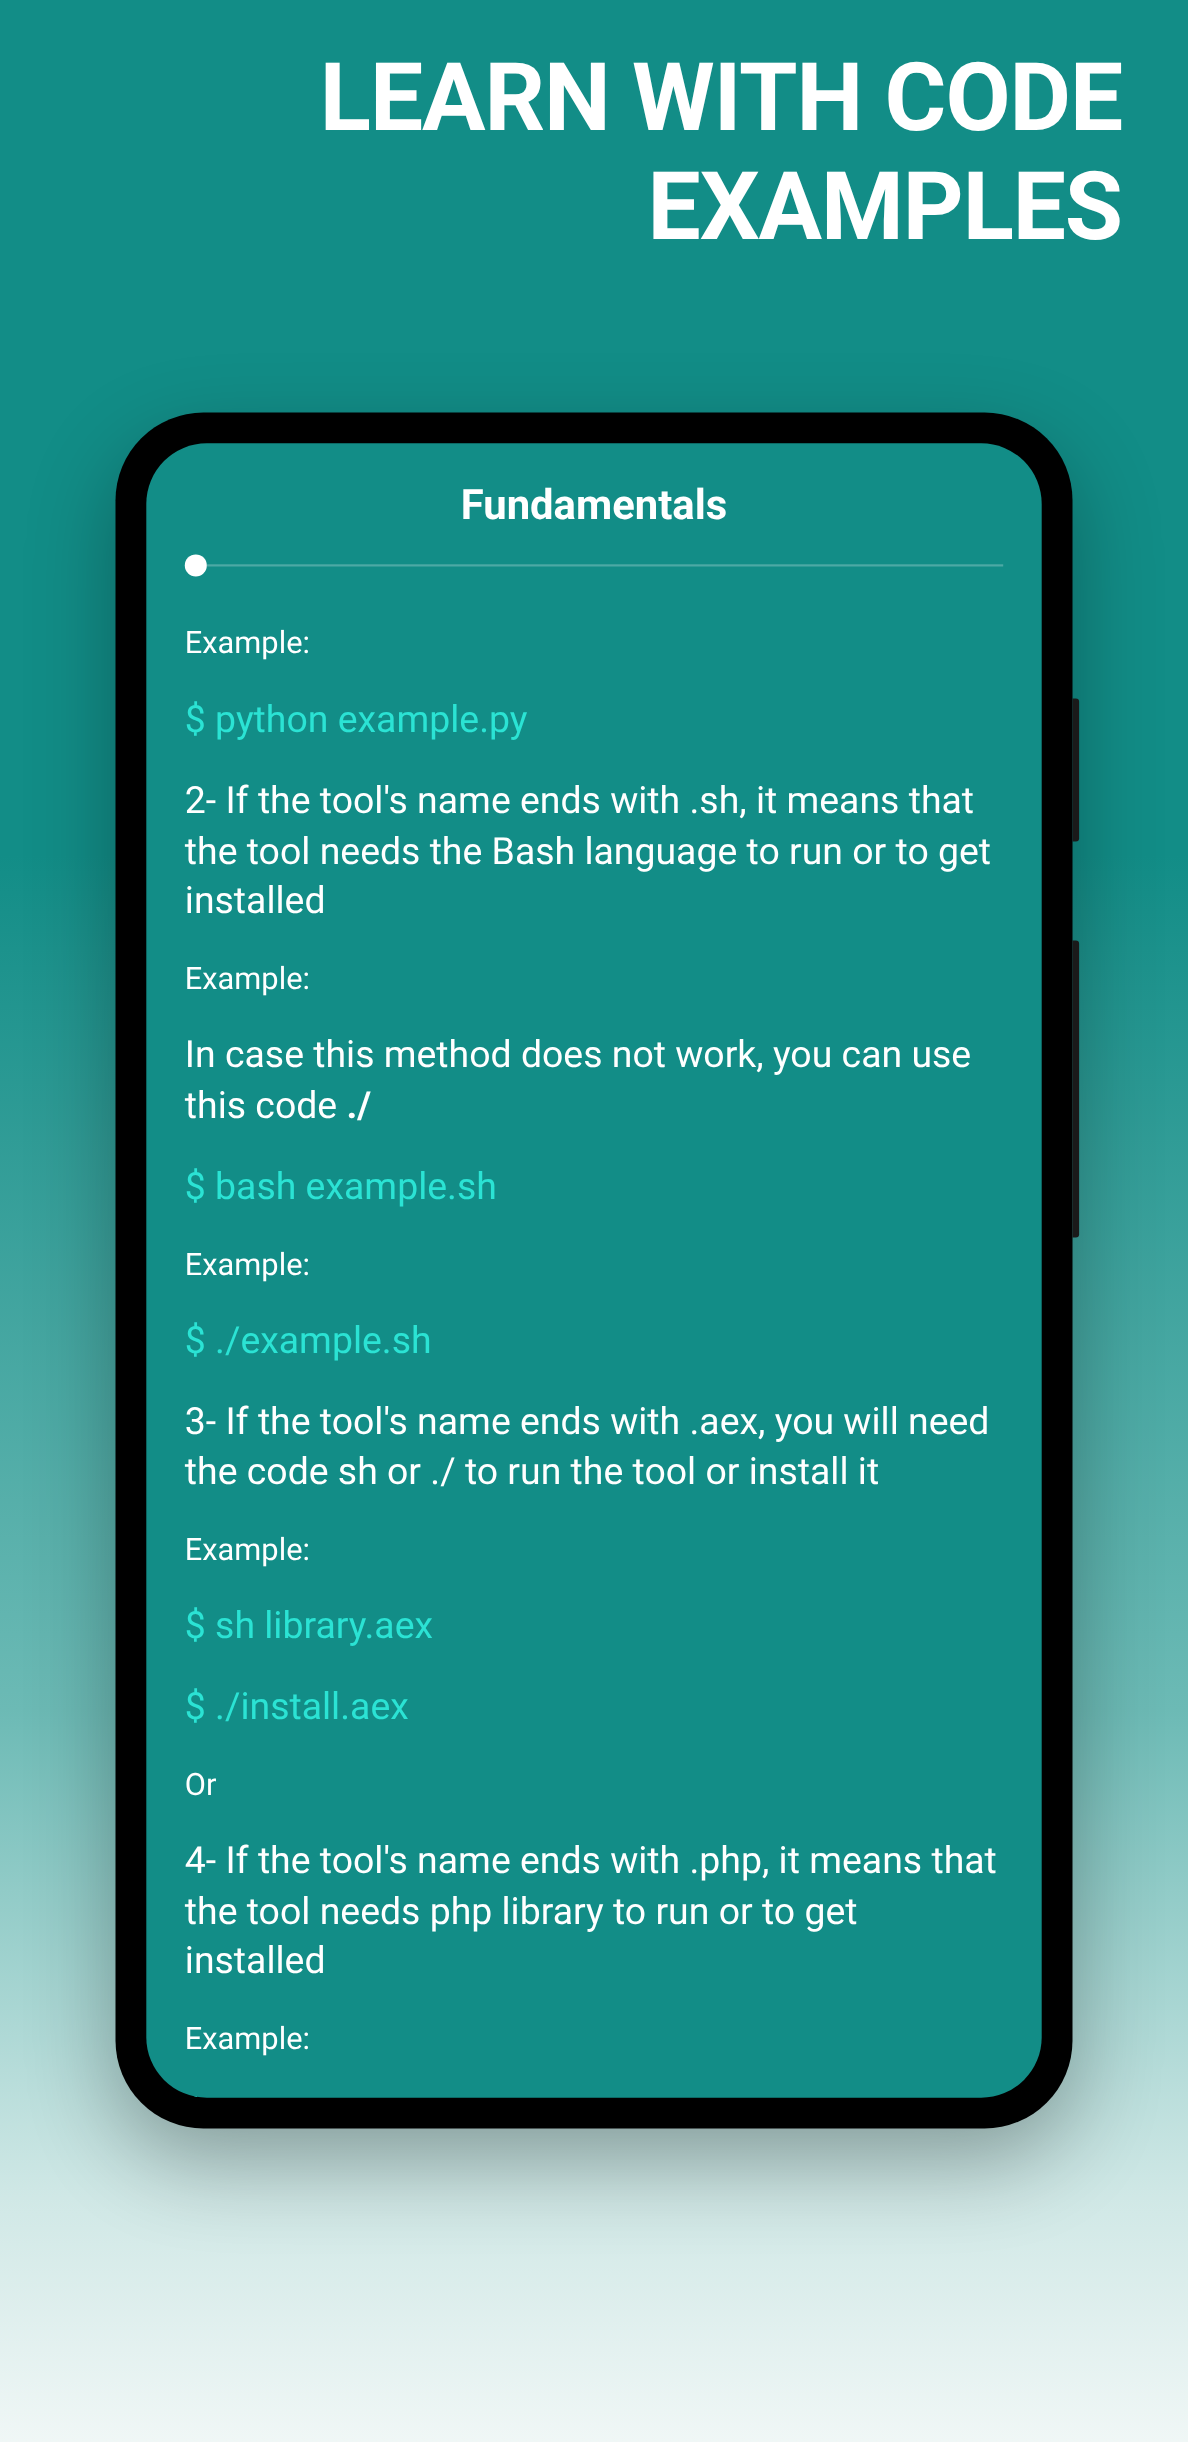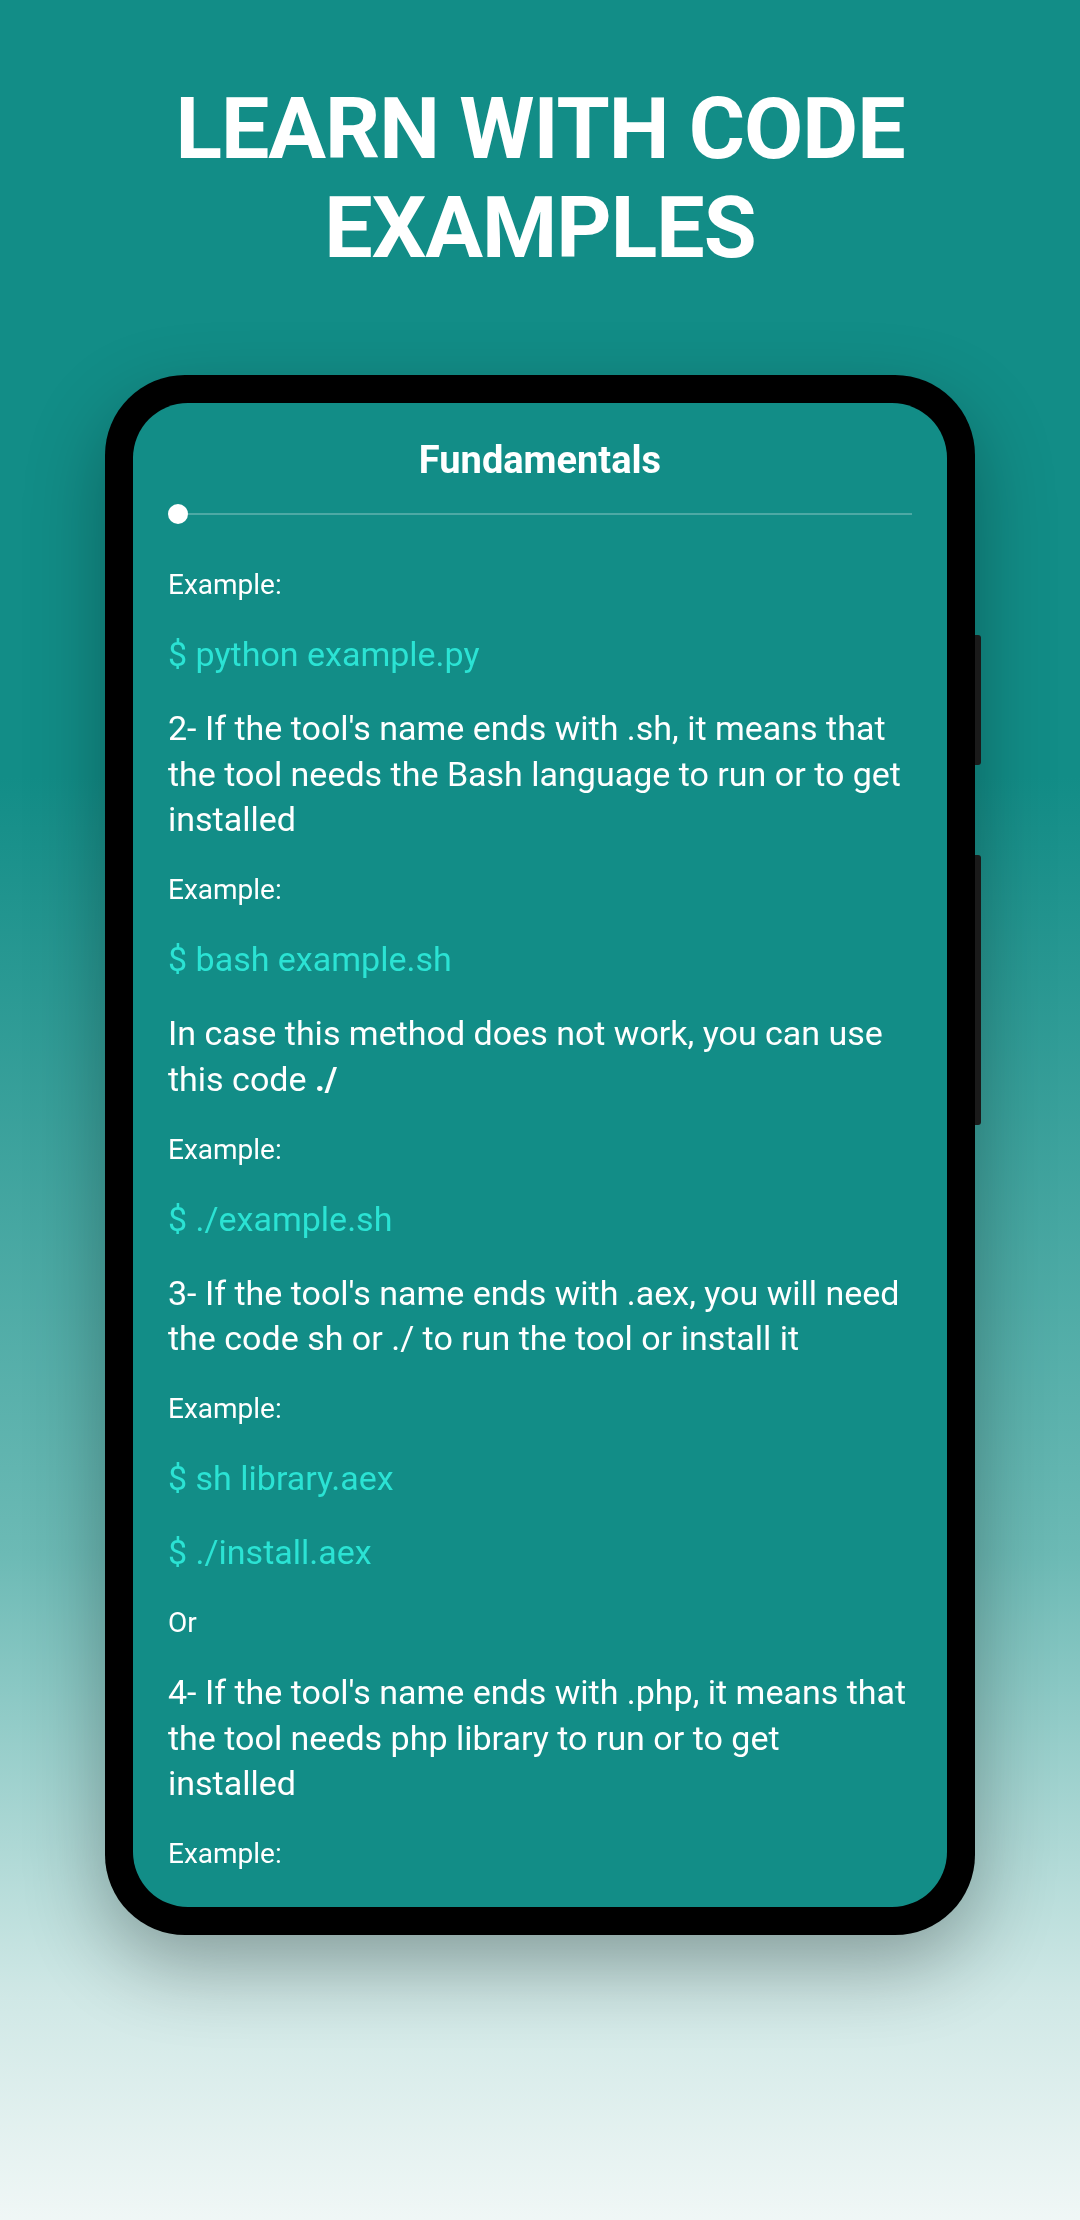--- a/index.html
+++ b/index.html
@@ -14,25 +14,24 @@
       background: linear-gradient(to bottom, #128d87 0%, #128d87 35%, #6cbab5 70%, #d0e8e6 90%, #f0f7f6 100%);
       font-family: -apple-system, BlinkMacSystemFont, "Segoe UI", Roboto, sans-serif;
       overflow: hidden;
       position: relative;
     }
     
     .promo-title {
       color: #ffffff;
       font-size: 86px;
       font-weight: 700;
-      text-align: center;
+      text-align: right;
       padding: 40px 60px 0;
       line-height: 1.15;
       letter-spacing: -1px;
-      margin-top: 40px;
     }
     
     .phone-frame {
       position: absolute;
       top: 375px;
       left: 105px;
       width: 870px;
       height: 1560px;
       background: #000;
       border-radius: 80px;
@@ -149,22 +148,22 @@
     <div class="progress-container">
       <div class="progress-line"></div>
       <div class="progress-dot"></div>
     </div>
 
     <div class="content" id="content-container">
     <div class="content-block bold-text">Example:</div>
         <div class="content-block code-text">$ python example.py</div>
         <div class="content-block normal-text">2- If the tool's name ends with .sh, it means that the tool needs the Bash language to run or to get installed</div>
         <div class="content-block bold-text">Example:</div>
+        <div class="content-block normal-text"><span>In case this method does not work, you can use this code </span><span class="inline-bold">./</span></div>
         <div class="content-block code-text">$ bash example.sh</div>
-        <div class="content-block normal-text"><span>In case this method does not work, you can use this code </span><span class="inline-bold">./</span></div>
         <div class="content-block bold-text">Example:</div>
         <div class="content-block code-text">$ ./example.sh</div>
         <div class="content-block normal-text">3- If the tool's name ends with .aex, you will need the code sh or ./ to run the tool or install it</div>
         <div class="content-block bold-text">Example:</div>
         <div class="content-block code-text">$ sh library.aex</div>
         <div class="content-block code-text">$ ./install.aex</div>
         <div class="content-block bold-text">Or</div>
         <div class="content-block normal-text">4- If the tool's name ends with .php, it means that the tool needs php library to run or to get installed</div>
         <div class="content-block bold-text">Example:</div>
         <div class="content-block code-text">$ php example.php</div>

